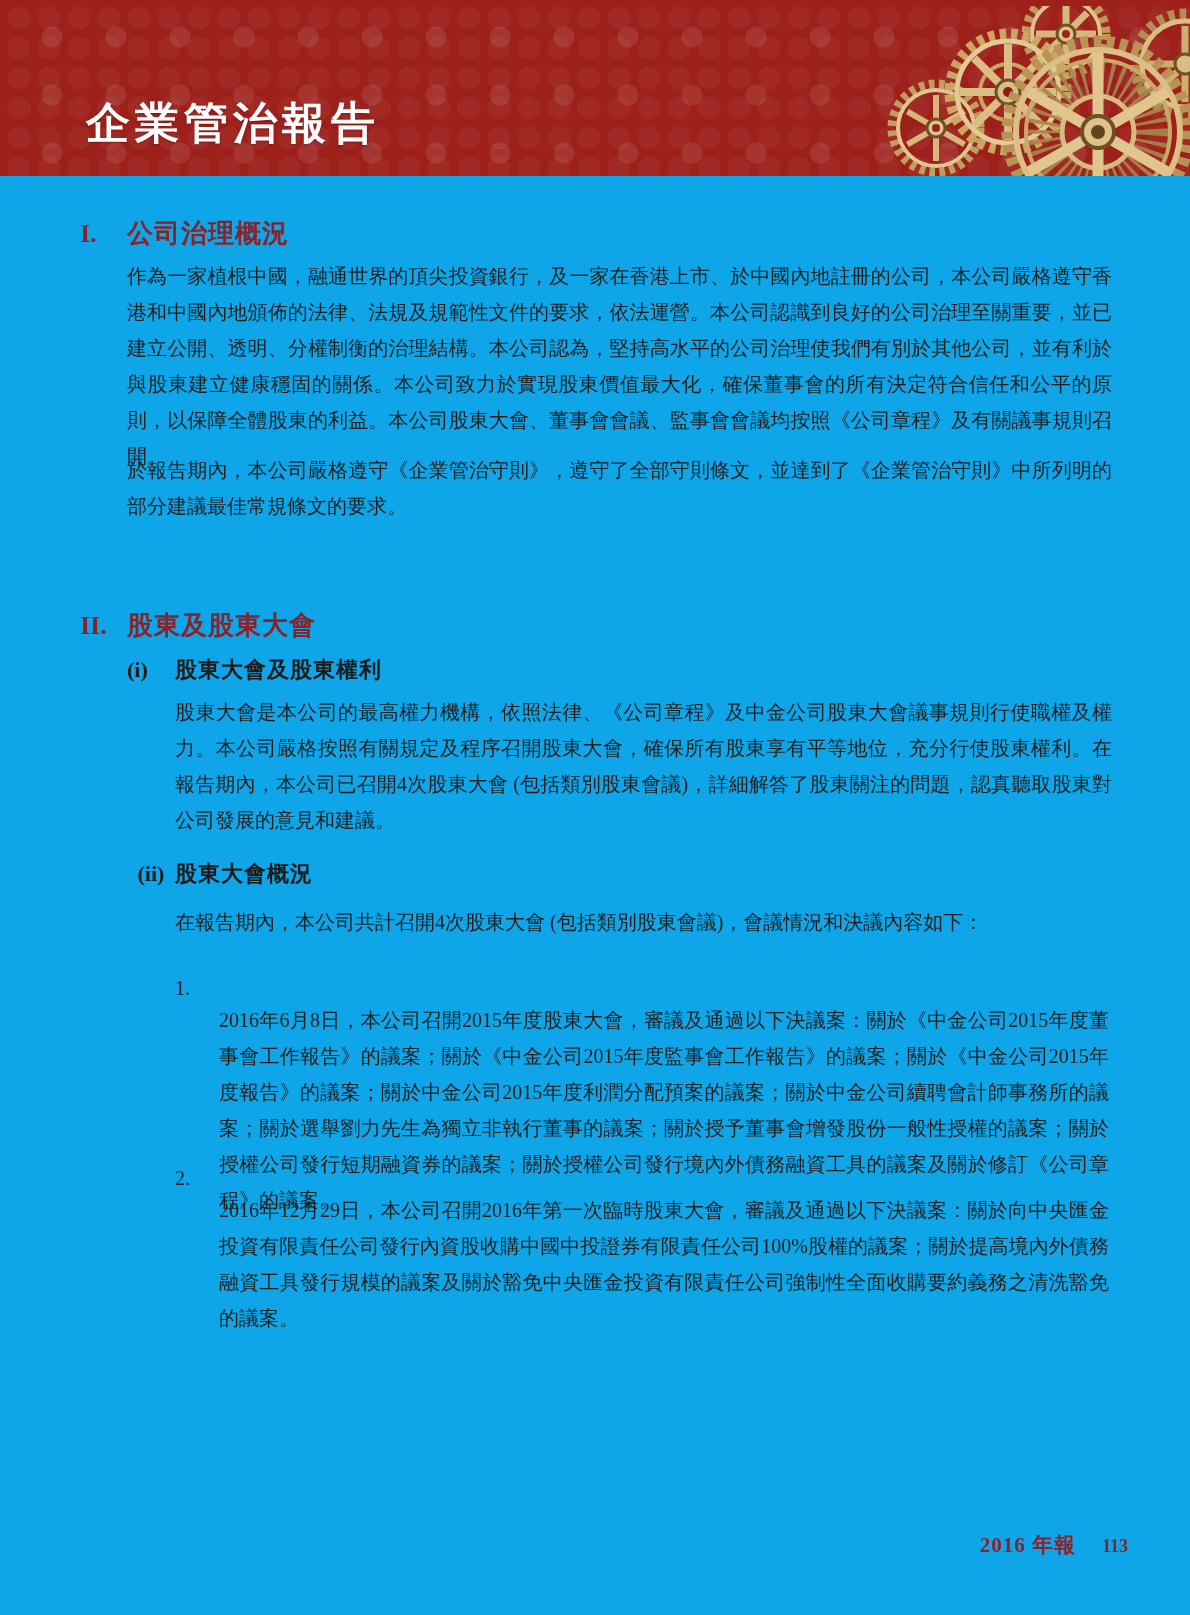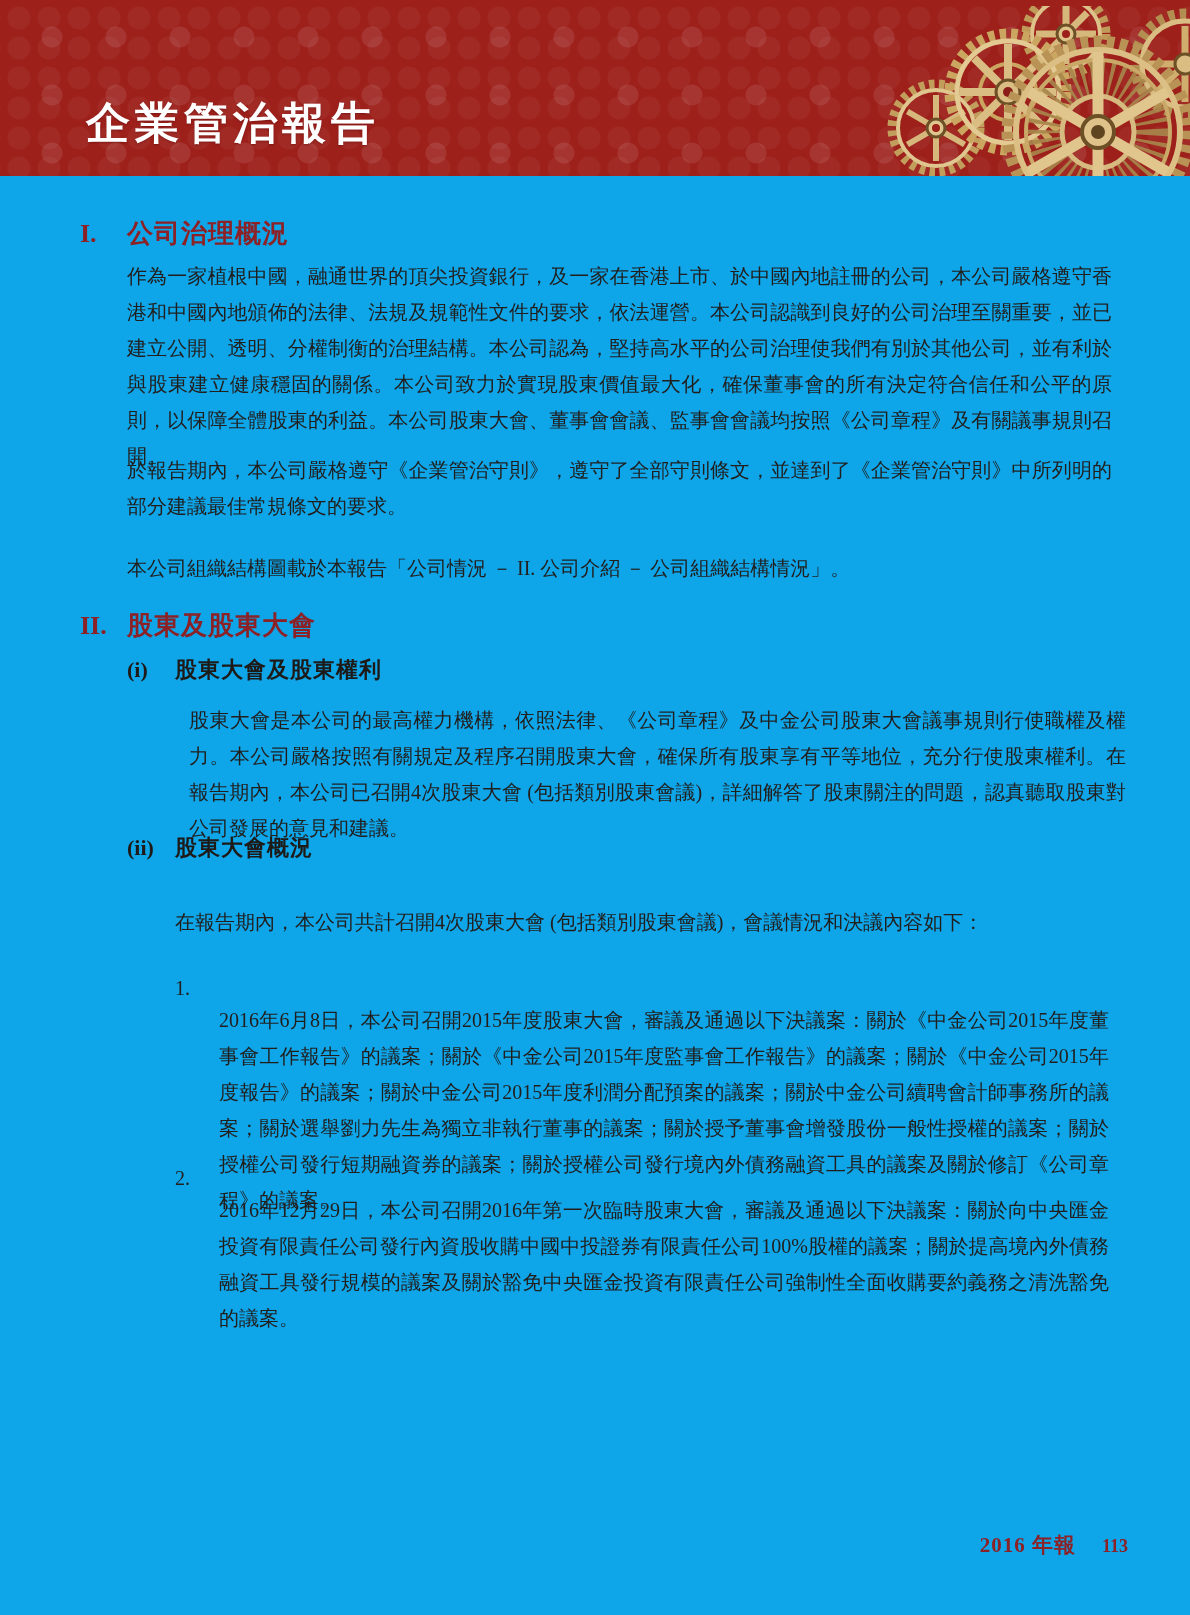--- a/index.html
+++ b/index.html
@@ -129,34 +129,33 @@
     </svg>
   </div>
 
   <div class="sec-head" style="left:80px;top:218px;">
     <span class="num">I.</span>
     <span class="txt">公司治理概況</span>
   </div>
 
   <div class="para" style="left:127px;top:258px;width:985px;">作為一家植根中國，融通世界的頂尖投資銀行，及一家在香港上市、於中國內地註冊的公司，本公司嚴格遵守香港和中國內地頒佈的法律、法規及規範性文件的要求，依法運營。本公司認識到良好的公司治理至關重要，並已建立公開、透明、分權制衡的治理結構。本公司認為，堅持高水平的公司治理使我們有別於其他公司，並有利於與股東建立健康穩固的關係。本公司致力於實現股東價值最大化，確保董事會的所有決定符合信任和公平的原則，以保障全體股東的利益。本公司股東大會、董事會會議、監事會會議均按照《公司章程》及有關議事規則召開。</div>
   <div class="para" style="left:127px;top:452px;width:985px;">於報告期內，本公司嚴格遵守《企業管治守則》，遵守了全部守則條文，並達到了《企業管治守則》中所列明的部分建議最佳常規條文的要求。</div>
-  <div class="para" style="left:127px;top:550px;width:985px;">本公司組織結構圖載於本報告「公司情況 － II. 公司介紹 － 公司組織結構情況」。</div>
 
   <div class="sec-head" style="left:80px;top:610px;align-items:center;">
     <span class="num">II.</span>
     <span class="txt">股東及股東大會</span>
   </div>
 
   <div class="sub-head" style="left:127px;top:656px;">
     <span class="num">(i)</span>
     <span class="txt">股東大會及股東權利</span>
   </div>
-  <div class="para" style="left:189px;top:694px;width:937px;margin-top:8px;">股東大會是本公司的最高權力機構，依照法律、《公司章程》及中金公司股東大會議事規則行使職權及權力。本公司嚴格按照有關規定及程序召開股東大會，確保所有股東享有平等地位，充分行使股東權利。在報告期內，本公司已召開4次股東大會 (包括類別股東會議)，詳細解答了股東關注的問題，認真聽取股東對公司發展的意見和建議。</div>
+  <div class="para" style="left:175px;top:694px;width:937px;">股東大會是本公司的最高權力機構，依照法律、《公司章程》及中金公司股東大會議事規則行使職權及權力。本公司嚴格按照有關規定及程序召開股東大會，確保所有股東享有平等地位，充分行使股東權利。在報告期內，本公司已召開4次股東大會 (包括類別股東會議)，詳細解答了股東關注的問題，認真聽取股東對公司發展的意見和建議。</div>
 
-  <div class="sub-head" style="left:127px;top:834px;">
+  <div class="sub-head" style="left:127px;top:860px;text-align:center;">
     <span class="num">(ii)</span>
     <span class="txt">股東大會概況</span>
   </div>
   <div class="para" style="left:175px;top:904px;width:937px;">在報告期內，本公司共計召開4次股東大會 (包括類別股東會議)，會議情況和決議內容如下：</div>
 
   <div class="item" style="left:175px;top:970px;width:934px;">
     <span class="num">1.</span>
     <span class="txt">2016年6月8日，本公司召開2015年度股東大會，審議及通過以下決議案：關於《中金公司2015年度董事會工作報告》的議案；關於《中金公司2015年度監事會工作報告》的議案；關於《中金公司2015年度報告》的議案；關於中金公司2015年度利潤分配預案的議案；關於中金公司續聘會計師事務所的議案；關於選舉劉力先生為獨立非執行董事的議案；關於授予董事會增發股份一般性授權的議案；關於授權公司發行短期融資券的議案；關於授權公司發行境內外債務融資工具的議案及關於修訂《公司章程》的議案。</span>
   </div>
   <div class="item" style="left:175px;top:1160px;width:934px;">

